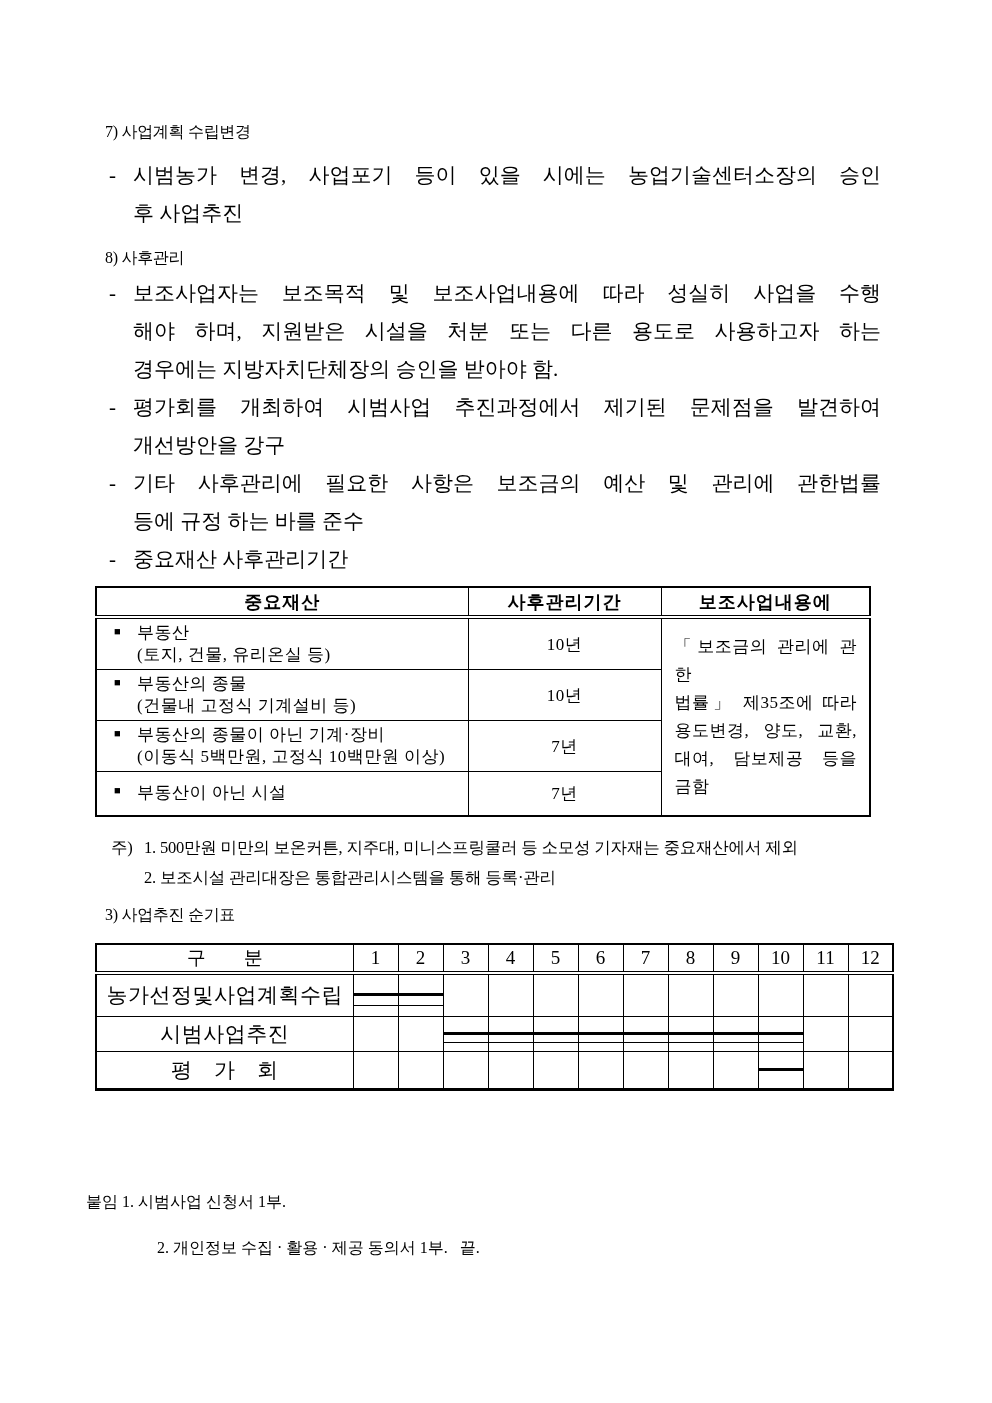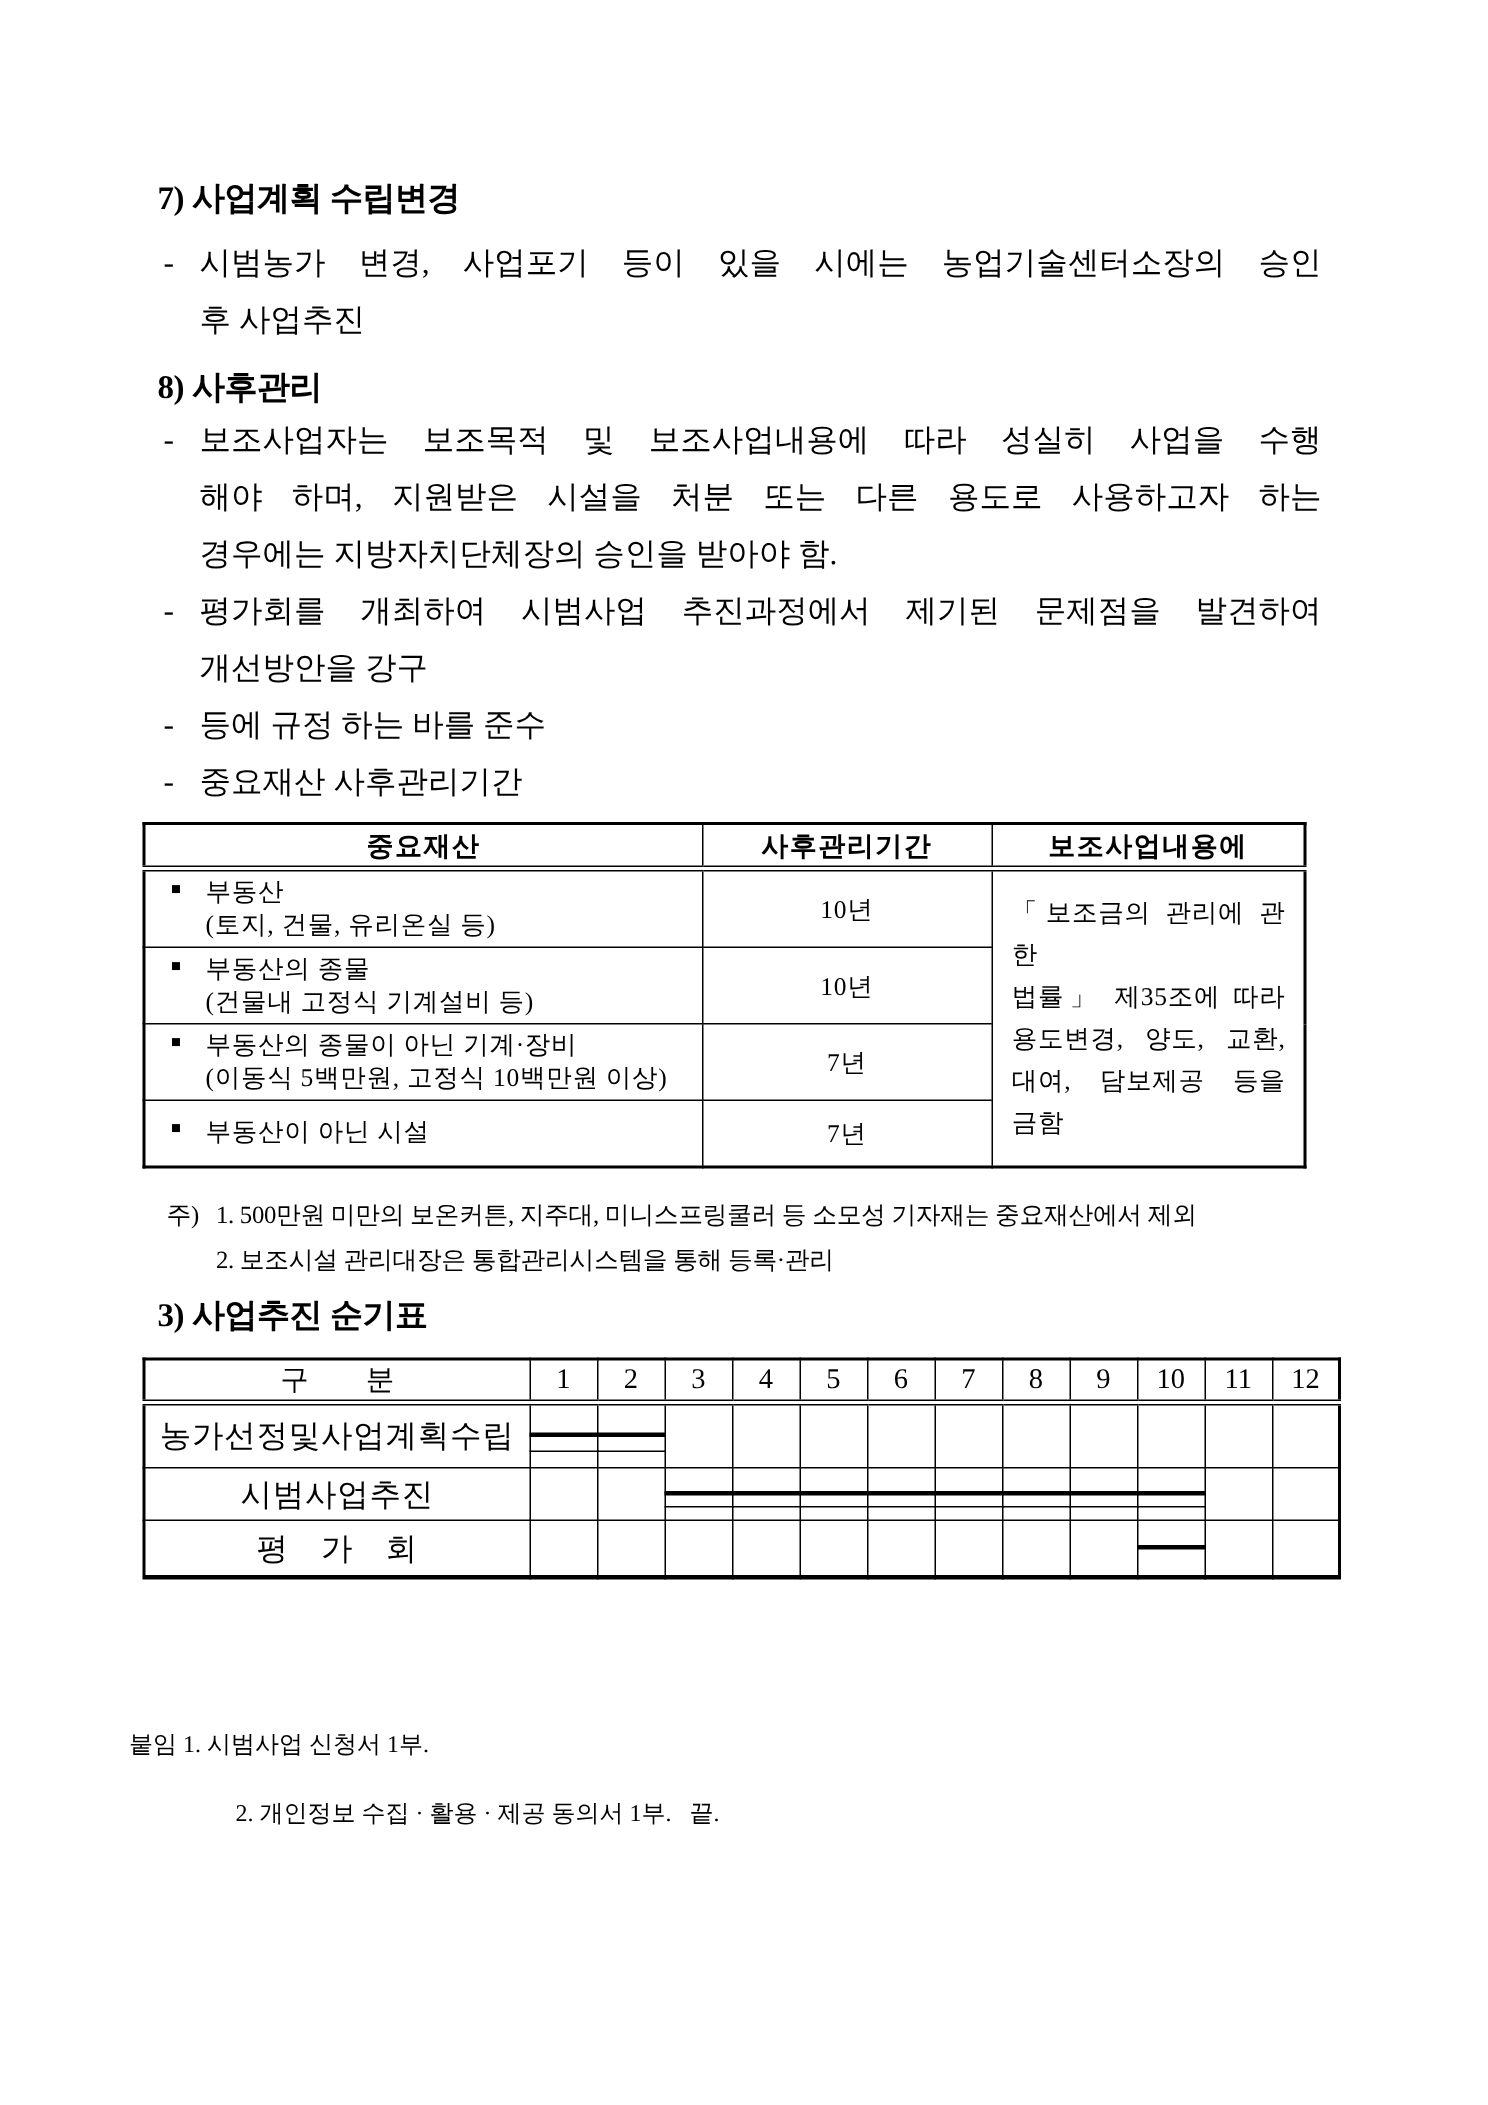--- a/index.html
+++ b/index.html
@@ -9,22 +9,22 @@
     width: 992px;
     height: 1403px;
     background: #ffffff;
     color: #000;
     font-family: "Liberation Serif", "DejaVu Serif", serif;
     overflow: hidden;
   }
   .inner { padding-top: 118px; margin-left: 95px; width: 800px; }
 
   .sec-heading {
-    font-size: 22px;
-    font-weight: bold;
+    font-size: 16px;
+    font-weight: normal;
     line-height: 28px;
     margin-left: 10px;
     letter-spacing: -0.3px;
   }
   .sec-heading.h8 { margin-top: 12px; }
   .sec-heading.h9 { margin-top: 8px; }
 
   .bullets { margin: 10px 0 0 14px; font-size: 21px; }
   .bullets.b8 { margin-top: 2px; }
   .bullet { display: flex; }
@@ -147,20 +147,21 @@
       <div class="bullet">
         <span class="dash">-</span>
         <span class="btxt">
           <span class="bline just">평가회를 개최하여 시범사업 추진과정에서 제기된 문제점을 발견하여</span>
           <span class="bline">개선방안을 강구</span>
         </span>
       </div>
       <div class="bullet">
         <span class="dash">-</span>
         <span class="btxt">
+          <span class="bline just">기타 사후관리에 필요한 사항은 보조금의 예산 및 관리에 관한법률</span>
           <span class="bline">등에 규정 하는 바를 준수</span>
         </span>
       </div>
       <div class="bullet">
         <span class="dash">-</span>
         <span class="btxt">
           <span class="bline">중요재산 사후관리기간</span>
         </span>
       </div>
     </div>

